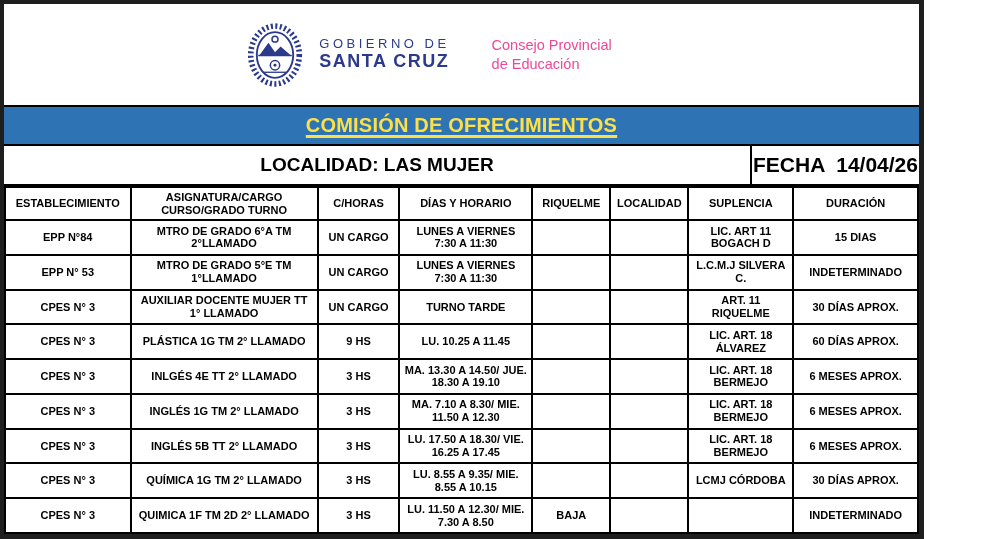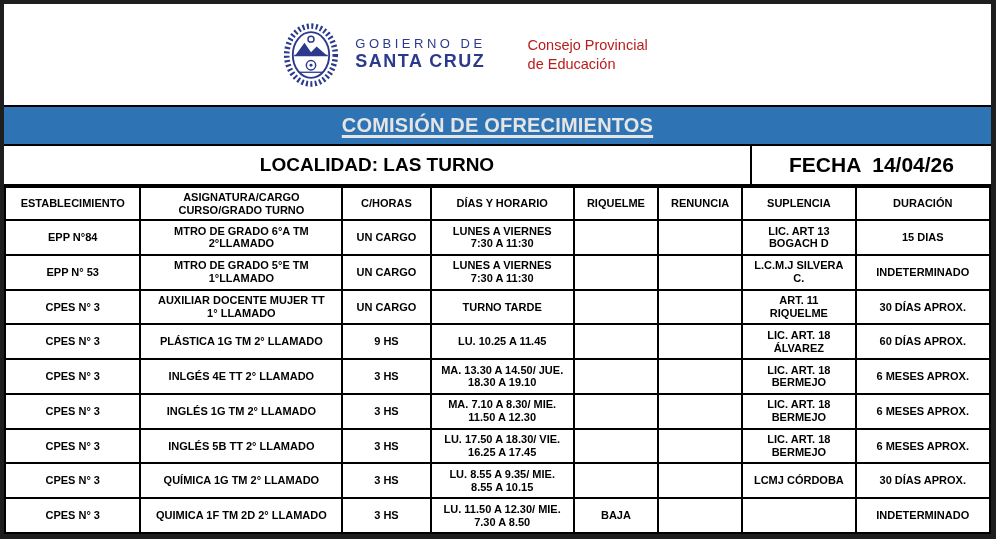--- a/index.html
+++ b/index.html
@@ -1,18 +1,18 @@
 <!DOCTYPE html>
 <html><head>
 <meta charset="utf-8">
 <style>
   * { box-sizing: border-box; margin: 0; padding: 0; }
   html, body { background: #ffffff; font-family: "Liberation Sans", "DejaVu Sans", sans-serif; }
   .doc {
-    width: 996px;
+    width: 924px;
     height: 539px;
     border: 4px solid #1e1e1e;
     border-right-width: 5px;
     border-bottom-width: 5px;
     background: #fff;
     overflow: hidden;
     display: flex;
     flex-direction: column;
   }
 
@@ -25,41 +25,41 @@
     padding-right: 64px;
     background: #fff;
   }
   .logo-group { display: flex; align-items: center; gap: 16px; }
   .coat-of-arms { width: 56px; height: 64px; flex: 0 0 auto; }
   .gov-text { display: flex; flex-direction: column; line-height: 1.1; color: #2b3a8c; }
   .gov-line1 { font-size: 13px; letter-spacing: 3.5px; font-weight: 500; }
   .gov-line2 { font-size: 18px; font-weight: bold; letter-spacing: 1.5px; margin-top: 1px; }
   .council-text {
     margin-left: 26px;
-    color: #b91c1c;
+    color: #ec4899;
     font-size: 14.5px;
     font-weight: 500;
     line-height: 1.25;
     white-space: pre-line;
   }
 
   
   .banner {
     height: 41px;
     background: #2e74b5;
     border-top: 2px solid #000;
     border-bottom: 2px solid #000;
     display: flex;
     align-items: center;
     justify-content: center;
   }
   .banner-title {
     font-size: 20px;
     font-weight: bold;
-    color: #e5e5e5;
+    color: #fde047;
     letter-spacing: 0.2px;
     text-decoration: underline;
     text-decoration-thickness: 2.5px;
     text-underline-offset: 3px;
   }
 
   
   .subheader {
     height: 40px;
     display: flex;
@@ -136,21 +136,21 @@
       <div class="council-text">Consejo Provincial
 de Educación</div>
     </div>
   </div>
 
   <div class="banner">
     <span class="banner-title">COMISIÓN DE OFRECIMIENTOS</span>
   </div>
 
   <div class="subheader">
-    <div class="locality-cell">LOCALIDAD: LAS TURNO</div>
+    <div class="locality-cell">LOCALIDAD: LAS MUJER</div>
     <div class="fecha-cell">FECHA  14/04/26</div>
   </div>
 
   <table class="offers">
     <colgroup>
       <col class="c1">
         <col class="c2">
         <col class="c3">
         <col class="c4">
       <col class="c5">
@@ -159,36 +159,36 @@
         <col class="c8">
     </colgroup>
     <thead>
       <tr id="offers-head-row">
           <th>ESTABLECIMIENTO</th>
           <th>ASIGNATURA/CARGO
 CURSO/GRADO TURNO</th>
           <th>C/HORAS</th>
           <th>DÍAS Y HORARIO</th>
           <th>RIQUELME</th>
-          <th>RENUNCIA</th>
+          <th>LOCALIDAD</th>
           <th>SUPLENCIA</th>
           <th>DURACIÓN</th>
         </tr>
     </thead>
     <tbody id="offers-body">
         <tr>
           <td>EPP N°84</td>
           <td>MTRO DE GRADO 6°A TM
 2°LLAMADO</td>
           <td>UN CARGO</td>
           <td>LUNES A VIERNES
 7:30 A 11:30</td>
           <td></td>
           <td></td>
-          <td>LIC. ART 13
+          <td>LIC. ART 11
 BOGACH D</td>
           <td>15 DIAS</td>
         </tr>
         <tr>
           <td>EPP N° 53</td>
           <td>MTRO DE GRADO 5°E TM
 1°LLAMADO</td>
           <td>UN CARGO</td>
           <td>LUNES A VIERNES
 7:30 A 11:30</td>

